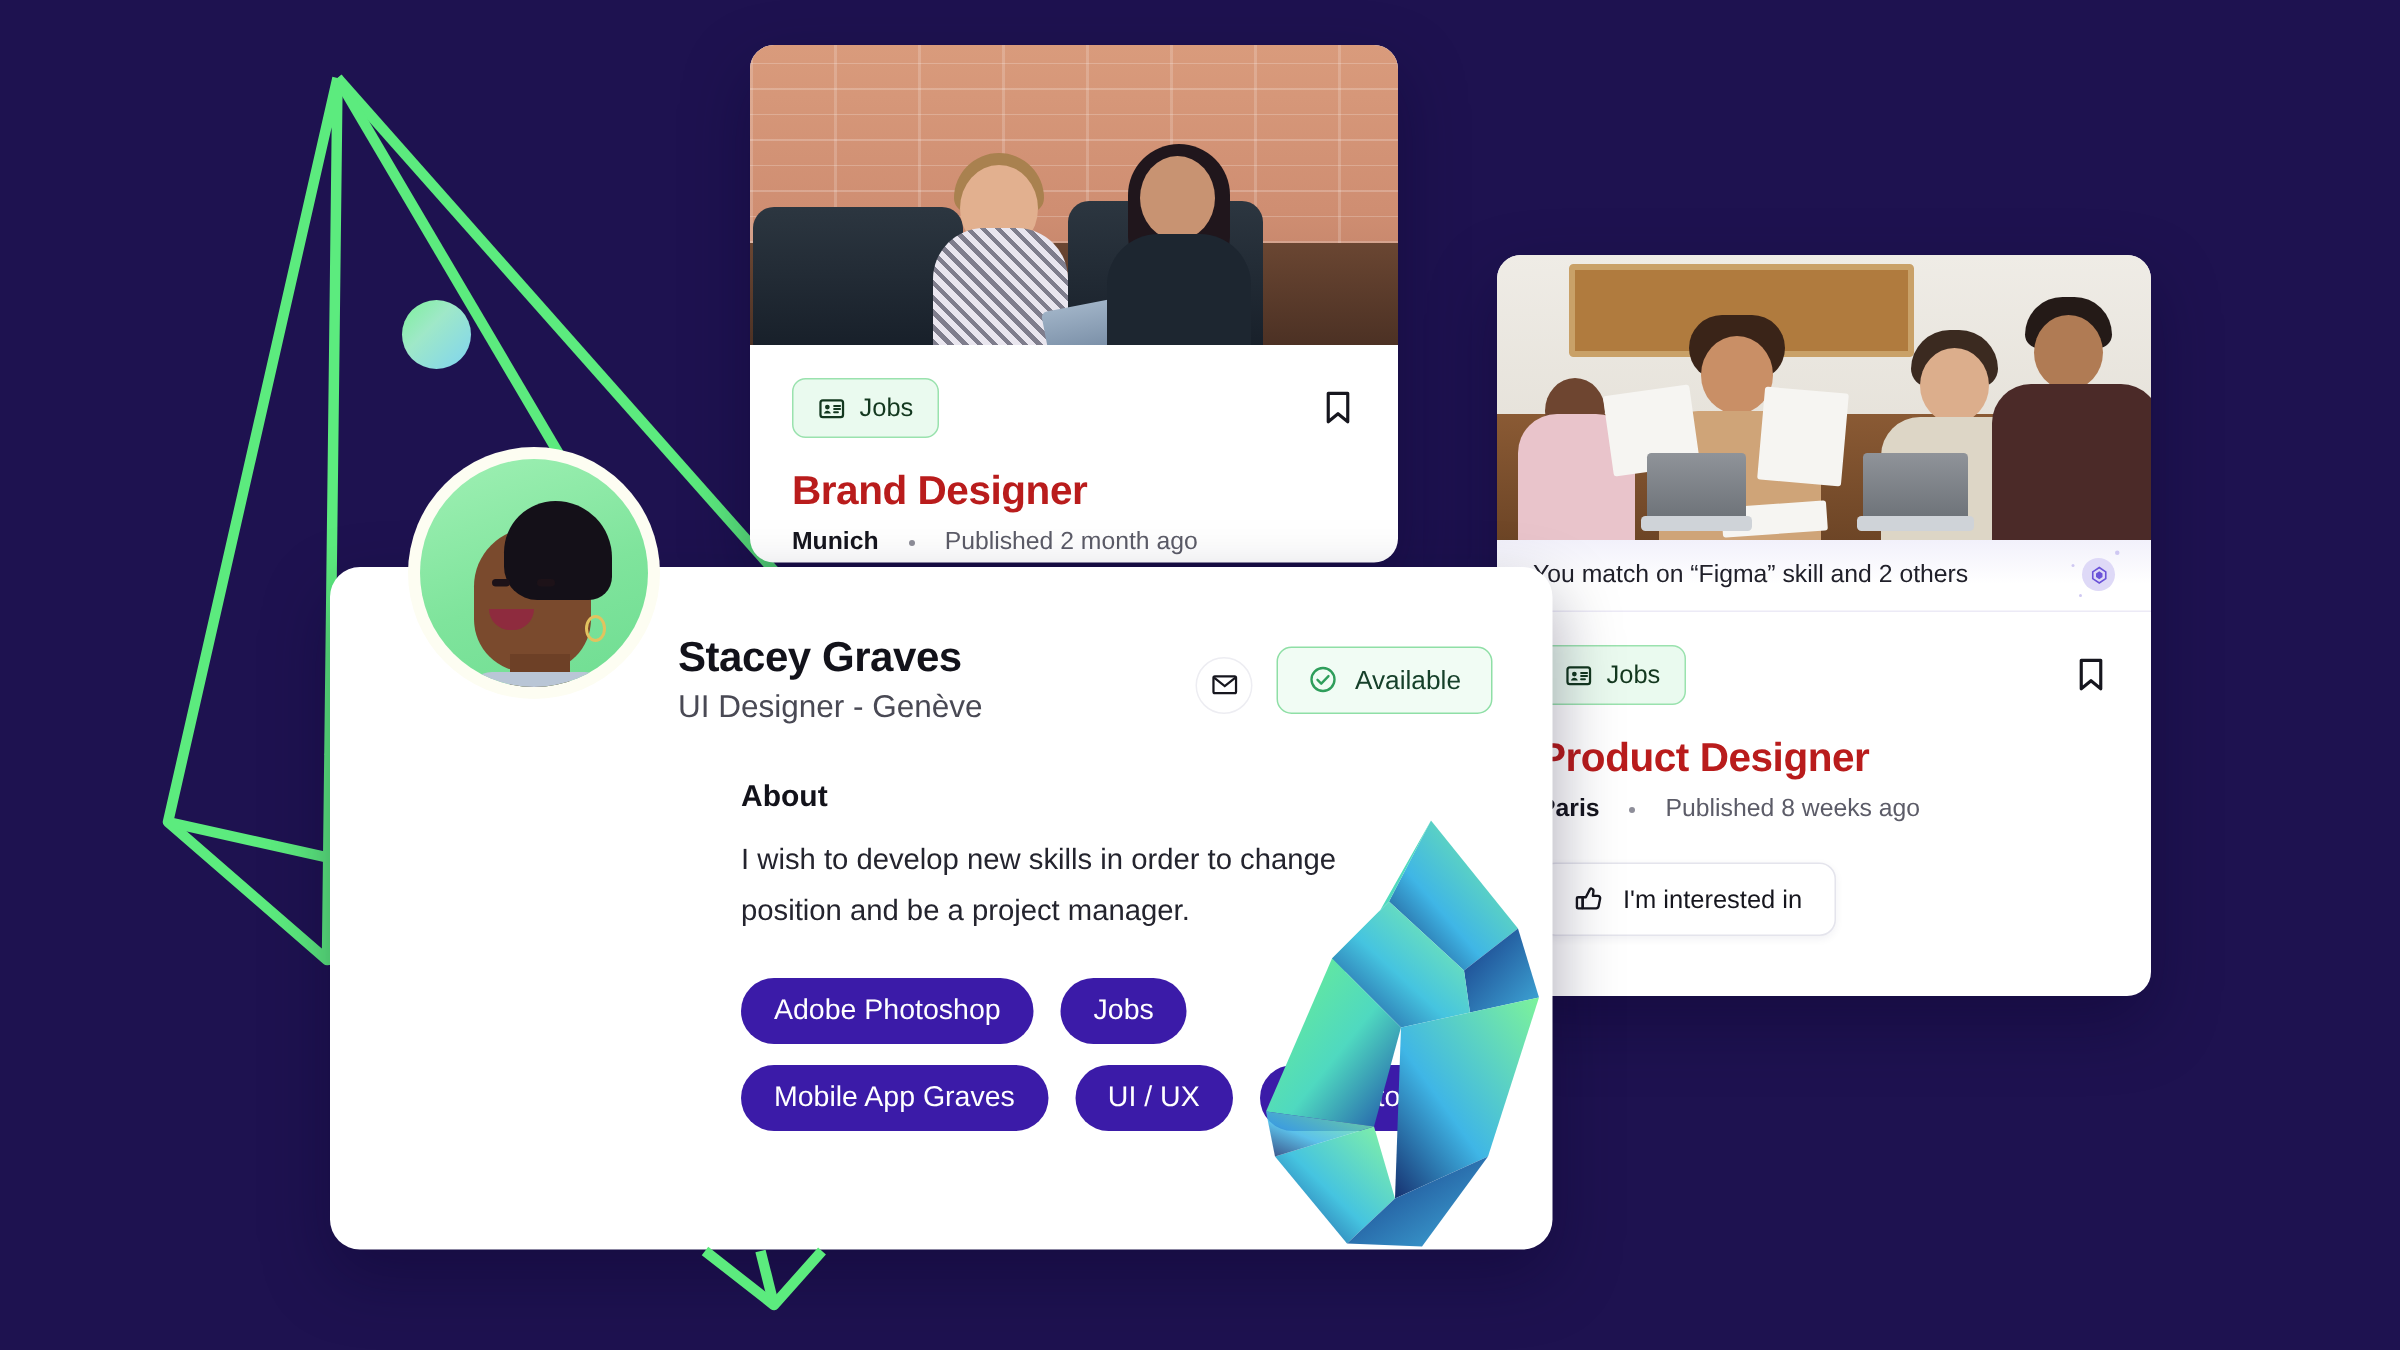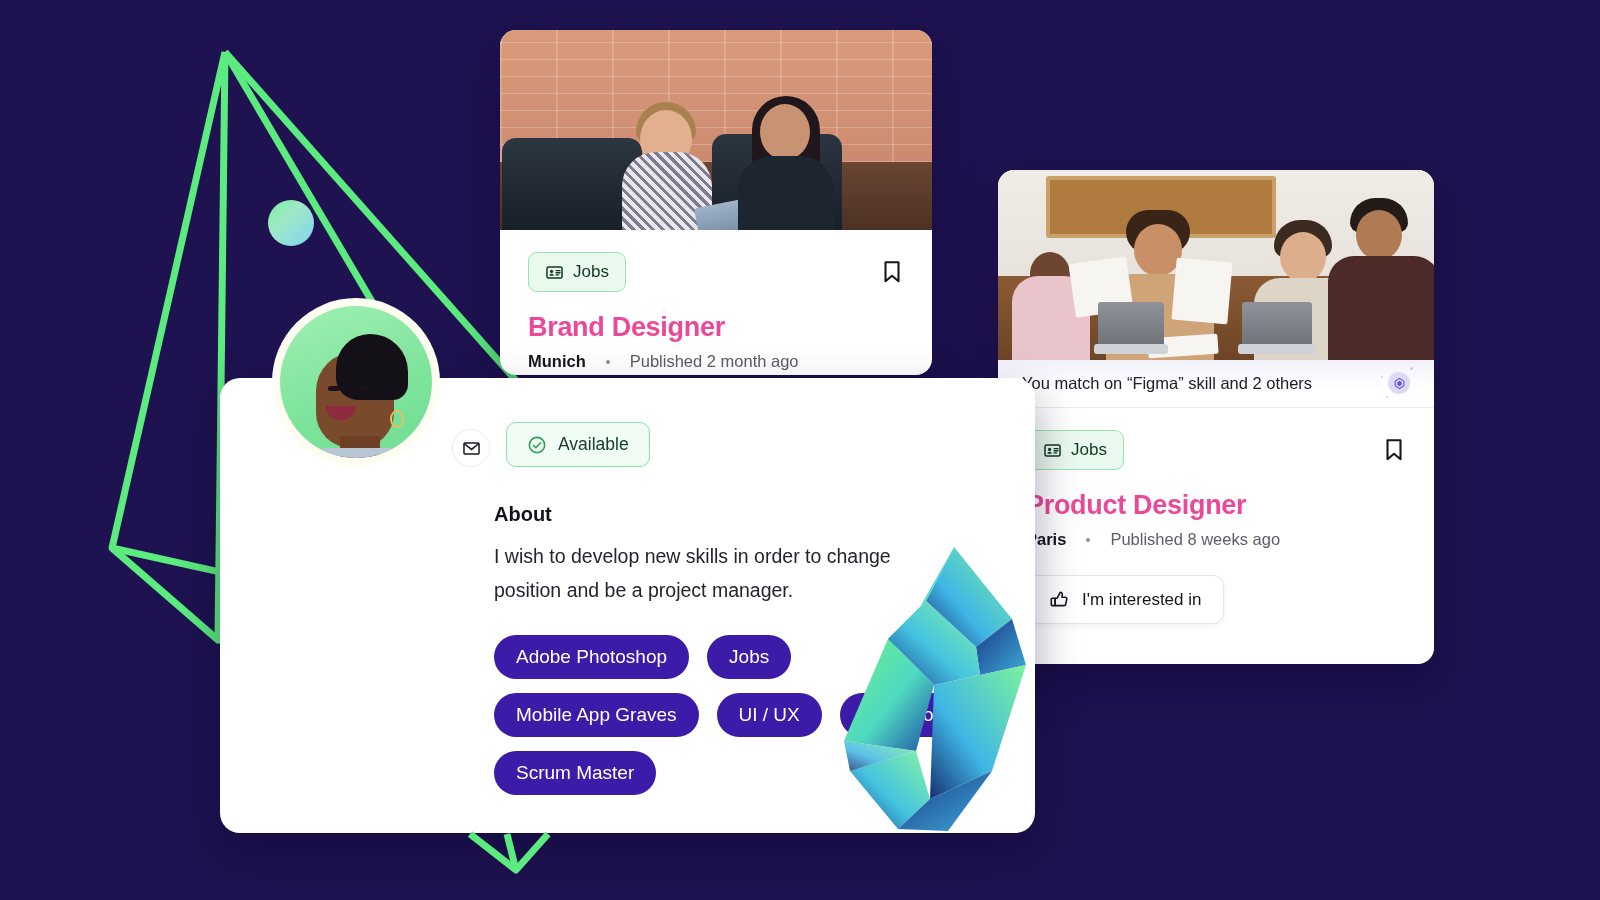--- a/index.html
+++ b/index.html
@@ -116,21 +116,21 @@
     border:1px solid #9ae2ae;
     background:#eafaef;
     border-radius:9px;
     color:#13381f;
     font-size:17px;
   }
   .badge-jobs svg { display:block; }
 
   .bookmark { background:none; border:none; cursor:pointer; line-height:0; padding:2px; }
 
-  .job-title { font-size:27px; font-weight:bold; color:#ec4899; letter-spacing:-.3px; margin-top:20px; }
+  .job-title { font-size:27px; font-weight:bold; color:#b91c1c; letter-spacing:-.3px; margin-top:20px; }
   .job-meta { margin-top:9px; font-size:16.5px; color:#5c5c68; display:flex; align-items:center; gap:20px; }
   .job-meta .place { color:#16161e; font-weight:bold; }
   .job-meta .dot { width:4px; height:4px; border-radius:50%; background:#8e8e99; display:inline-block; }
 
   
   .card-product { left:998px; top:170px; width:436px; height:494px; z-index:4; }
   .match-bar {
     position:relative;
     display:flex; align-items:center; justify-content:space-between;
     padding:12px 24px 13px;
@@ -365,20 +365,24 @@
         <path d="M7 10.5h2.4l3.1-6c.2-.5.8-.8 1.3-.6.9.3 1.5 1.2 1.4 2.2l-.4 3.3h3.8c1.1 0 1.9 1 1.7 2l-1.2 6c-.2.9-1 1.6-1.9 1.6H7z" fill="none" stroke="#16161e" stroke-width="1.8" stroke-linejoin="round"></path>
         <rect x="2.6" y="10.5" width="4.4" height="8.5" rx="1" fill="none" stroke="#16161e" stroke-width="1.8"></rect>
       </svg>
       <span>I'm interested in</span>
     </button>
   </div>
 </div>
 
 <div class="card card-profile">
   <div class="profile-head">
+    <div>
+      <div class="profile-name">Stacey Graves</div>
+      <div class="profile-role">UI Designer - Genève</div>
+    </div>
     <div class="head-actions">
       <button class="icon-btn">
         <svg width="19" height="19" viewBox="0 0 24 24">
           <rect x="2.5" y="5" width="19" height="14" rx="1.2" fill="none" stroke="#16161e" stroke-width="1.9"></rect>
           <path d="M3 6l9 7.2L21 6" fill="none" stroke="#16161e" stroke-width="1.9"></path>
         </svg>
       </button>
       <span class="available-pill">
         <svg width="20" height="20" viewBox="0 0 24 24">
           <circle cx="12" cy="12" r="9.2" fill="none" stroke="#2f9e5b" stroke-width="1.9"></circle>
@@ -391,21 +395,20 @@
 
   <div class="profile-body">
     <div class="about-title">About</div>
     <div class="about-text">I wish to develop new skills in order to change position and be a project manager.</div>
     <div class="tags" id="tag-list">
         <span class="tag">Adobe Photoshop</span>
         <span class="tag">Jobs</span>
         <span class="tag">Mobile App Graves</span>
         <span class="tag">UI / UX</span>
         <span class="tag">Illustrator</span>
-        <span class="tag">Scrum Master</span>
       </div>
   </div>
 </div>
 
 <div class="avatar-wrap">
   <div class="avatar-ring"></div>
   <div class="avatar">
     <div class="face">
       <div class="skin"></div>
       <div class="neck"></div>

